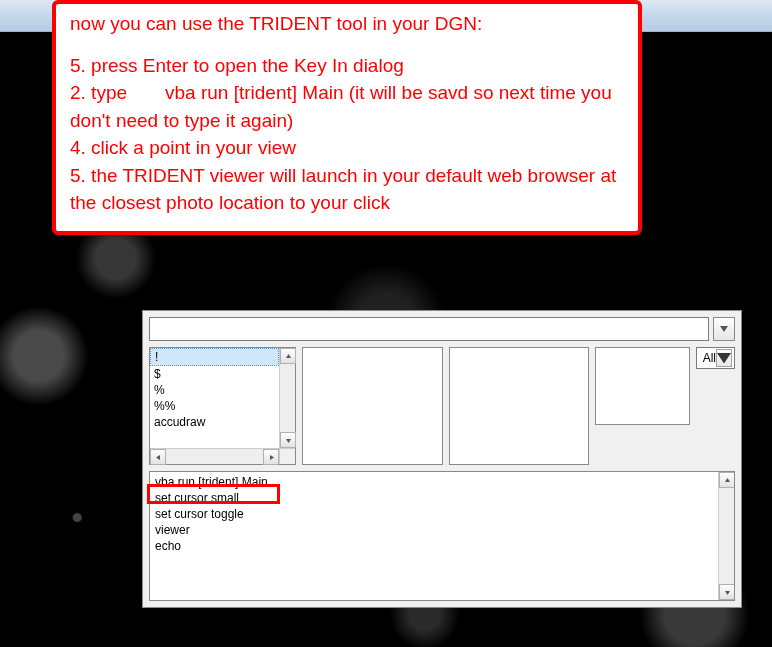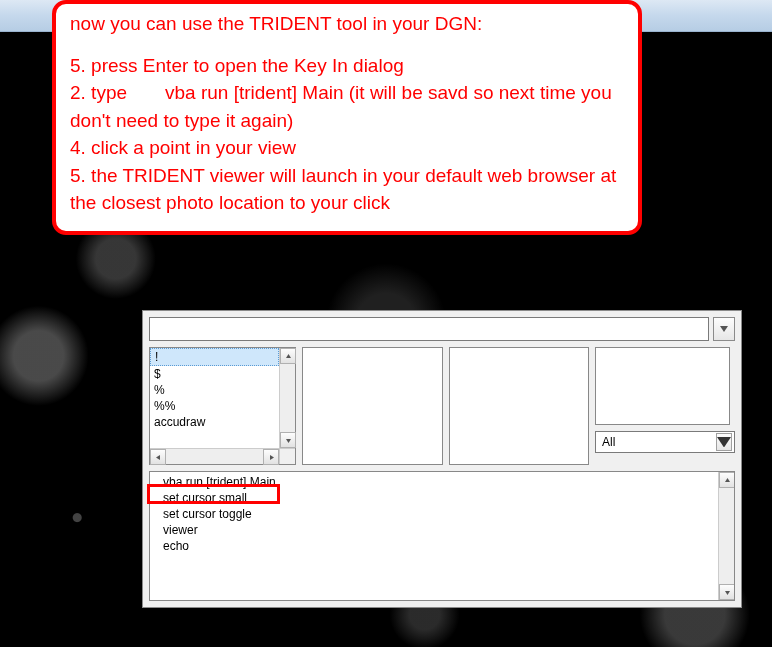--- a/index.html
+++ b/index.html
@@ -43,21 +43,21 @@
     border-bottom: 1px solid #9ab3cf;
     z-index: 5;
   }
   .callout {
     position: absolute;
     left: 52px;
     top: 0px;
     width: 590px;
     background: #fff;
     border: 4px solid #ff0000;
-    border-radius: 14px;
+    border-radius: 6px;
     padding: 6px 14px 14px 14px;
     z-index: 10;
     color: #ff0000;
     font-size: 19px;
     line-height: 1.45;
   }
   .callout .intro { margin-bottom: 14px; }
   .callout .step { }
   .keyin-window {
     position: absolute;
@@ -101,21 +101,21 @@
     height: 118px;
   }
   .list-frame {
     border: 1px solid #888;
     background: #fff;
     position: relative;
   }
   .list-frame.col1 { width: 147px; display:flex; flex-direction:column;}
   .list-frame.col2, .list-frame.col3 { flex: 1; }
   .list-frame.col4 { width: 135px; height: 78px; }
-  .col4-wrap { width: 140px; display:flex; flex-direction:column; gap:6px;}
+  .col4-wrap { width: 140px; display:flex; flex-direction:row; gap:6px;}
   .inner-list {
     flex: 1;
     overflow: hidden;
     position: relative;
     font-size: 12px;
   }
   .inner-list .item {
     padding: 1px 4px;
     white-space: nowrap;
   }
@@ -176,21 +176,20 @@
   .history-frame {
     flex: 1;
     border: 1px solid #888;
     background: #fff;
     position: relative;
     overflow: hidden;
   }
   .history-list {
     font-size: 12px;
     padding: 2px 3px;
-    margin-left: 8px;
   }
   .history-list .hitem {
     padding: 0 2px;
     line-height: 16px;
     white-space: nowrap;
   }
   .history-scroll-v {
     position: absolute;
     right: 0; top: 0;
     width: 16px; height: 100%;

